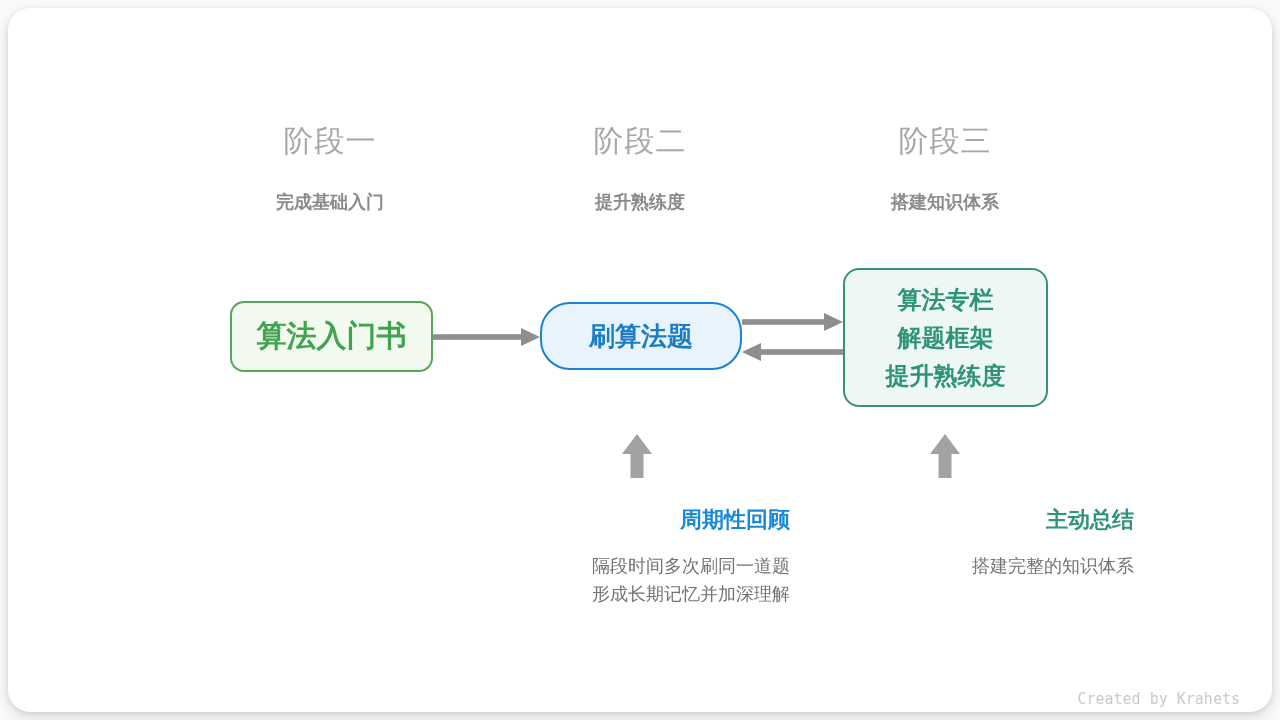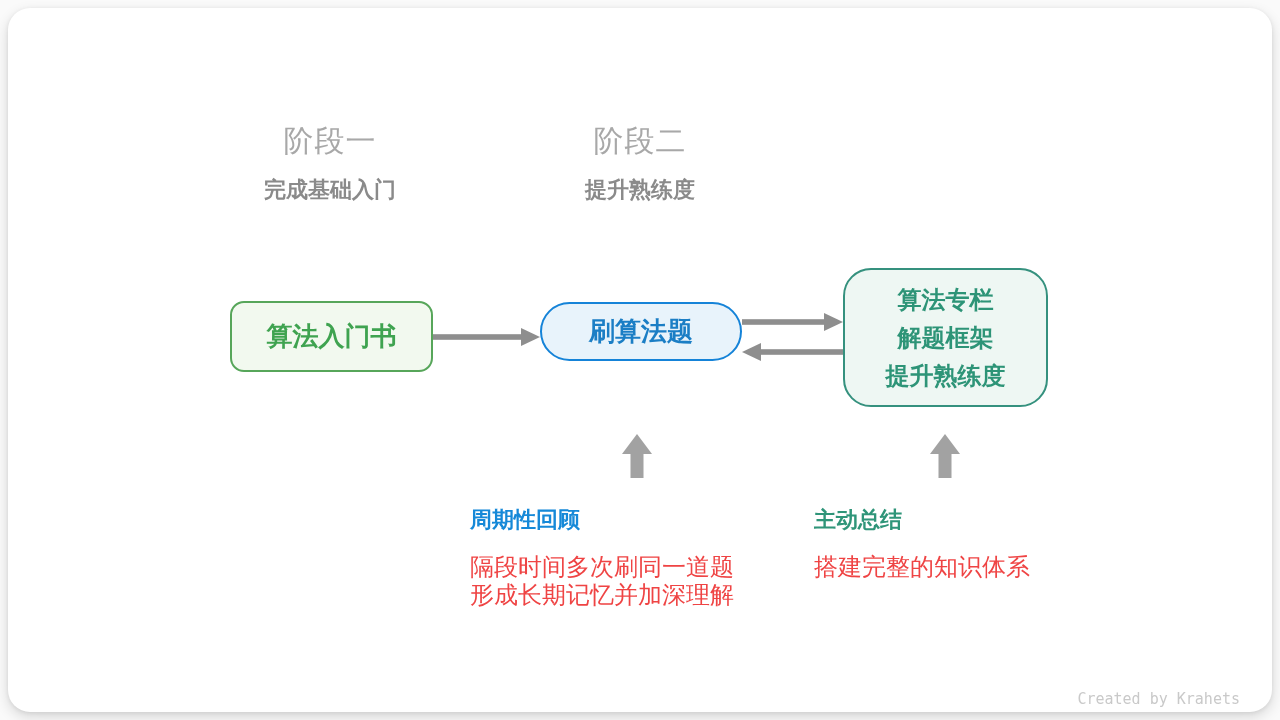--- a/index.html
+++ b/index.html
@@ -21,59 +21,59 @@
   .abs { position: absolute; }
 
   
   .stage-header { width: 300px; text-align: center; }
   .stage-title {
     font-size: 30px; line-height: 42px;
     color: #a8a8a8; font-weight: 400;
     letter-spacing: 1px;
   }
   .stage-subtitle {
-    margin-top: 14px;
-    font-size: 22px; line-height: 28px;
+    margin-top: 26px;
+    font-size: 18px; line-height: 28px;
     color: #8a8a8a; font-weight: 700;
   }
 
   
   .node {
     display: flex; flex-direction: column;
     align-items: center; justify-content: center;
     border-radius: 14px;
     text-align: center;
   }
   .node-label { font-weight: 700; }
   .node-green {
     border: 2.5px solid #57a65a;
     background: #f2f9ef;
   }
-  .node-green .node-label { color: #3fa350; font-size: 26px; }
+  .node-green .node-label { color: #3fa350; font-size: 30px; }
   .node-blue {
     border: 2.5px solid #1583d8;
     background: #e8f3fb;
   }
   .node-blue .node-label { color: #1b7ec5; font-size: 26px; }
   .node-teal {
     border: 2.5px solid #35917e;
     background: #eef7f3;
-    border-radius: 28px;
+    border-radius: 16px;
   }
   .node-teal .node-label { color: #2d9477; font-size: 24px; line-height: 38px; }
 
   
-  .annotation { width: 320px; text-align: left; }
+  .annotation { width: 320px; text-align: right; }
   .annotation-title { font-size: 22px; line-height: 30px; font-weight: 700; }
   .annotation-title.blue { color: #1689d8; }
   .annotation-title.teal { color: #2f9579; }
   .annotation-desc {
     margin-top: 18px;
-    font-size: 24px; line-height: 27.5px;
-    color: #ef4444;
+    font-size: 18px; line-height: 27.5px;
+    color: #737373;
   }
 
   
   .watermark {
     font-family: "DejaVu Sans Mono", monospace;
     font-size: 15px;
     color: #c9c9c9;
   }
 
   svg { display: block; }
@@ -85,26 +85,30 @@
 <div class="card">
 
   <div class="abs stage-header" style="left:172px; top:112px;">
     <div class="stage-title">阶段一</div>
     <div class="stage-subtitle">完成基础入门</div>
   </div>
   <div class="abs stage-header" style="left:482px; top:112px;">
     <div class="stage-title">阶段二</div>
     <div class="stage-subtitle">提升熟练度</div>
   </div>
+  <div class="abs stage-header" style="left:787px; top:112px;">
+    <div class="stage-title">阶段三</div>
+    <div class="stage-subtitle">搭建知识体系</div>
+  </div>
 
   <div class="abs node node-green" style="left:222px; top:293px; width:203px; height:71px;">
     <div class="node-label">算法入门书</div>
   </div>
 
-  <div class="abs node node-blue" style="left:532px; top:294px; width:202px; height:59px;border-radius:30px;">
+  <div class="abs node node-blue" style="left:532px; top:294px; width:202px; height:68px;border-radius:30px;">
     <div class="node-label">刷算法题</div>
   </div>
 
   <div class="abs node node-teal" style="left:835px; top:260px; width:205px; height:139px;">
     <div class="node-label">算法专栏</div>
     <div class="node-label">解题框架</div>
     <div class="node-label">提升熟练度</div>
   </div>
 
   <svg class="abs" style="left:425px; top:319px;" width="107" height="20" viewBox="0 0 107 20">

